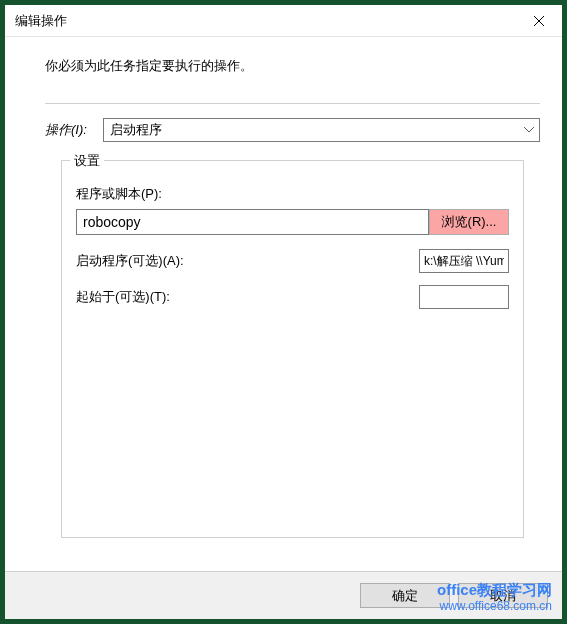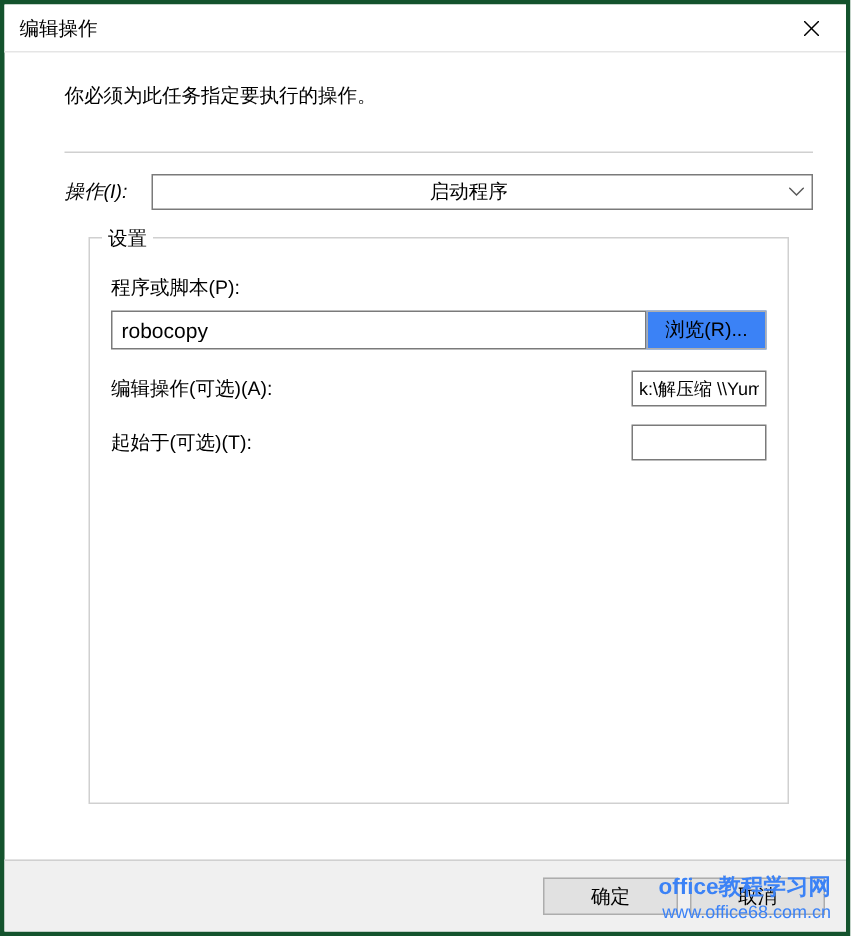--- a/index.html
+++ b/index.html
@@ -5,21 +5,21 @@
 * { box-sizing: border-box; }
 body {
   margin: 0;
   font-family: "Microsoft YaHei", "Segoe UI", sans-serif;
   font-size: 13px;
   background: #fff;
 }
 .window {
   width: 567px;
   height: 624px;
-  border: 3px solid #14532d;
+  border: 5px solid #14532d;
   background: #fff;
   position: relative;
 }
 .titlebar {
   height: 32px;
   background: #fff;
   border-bottom: 1px solid #e5e5e5;
   display: flex;
   align-items: center;
   padding: 0 0 0 10px;
@@ -68,21 +68,20 @@
 .select {
   width: 100%;
   height: 24px;
   border: 1px solid #7a7a7a;
   background: #fff;
   font-size: 13px;
   padding: 0 24px 0 6px;
   display: flex;
   align-items: center;
   cursor: pointer;
-  justify-content: center;
 }
 .select-arrow {
   position: absolute;
   right: 2px;
   top: 2px;
   width: 18px;
   height: 20px;
   display: flex;
   align-items: center;
   justify-content: center;
@@ -120,21 +119,21 @@
   flex: 1;
   height: 26px;
   border: 1px solid #7a7a7a;
   font-size: 14px;
   padding: 0 6px;
   font-family: inherit;
 }
 .browse-btn {
   width: 80px;
   height: 26px;
-  background: #3b82f6;
+  background: #fca5a5;
   border: 1px solid #adadad;
   font-size: 13px;
   cursor: pointer;
   font-family: inherit;
 }
 .param-row {
   display: flex;
   align-items: center;
   margin-bottom: 12px;
 }
@@ -228,21 +227,21 @@
       <span class="fieldset-legend">设置</span>
       <div class="fs-content">
 
         <div class="field-label">程序或脚本(P):</div>
         <div class="script-row">
           <input class="script-input" type="text" value="robocopy" style="">
           <button class="browse-btn">浏览(R)...</button>
         </div>
 
         <div class="param-row">
-          <span class="param-label">编辑操作(可选)(A):</span>
+          <span class="param-label">启动程序(可选)(A):</span>
           <input class="param-input" type="text" value="k:\解压缩 \\Yumufa" style="">
         </div>
 
         <div class="param-row">
           <span class="param-label">起始于(可选)(T):</span>
           <input class="param-input" type="text" value="" style="">
         </div>
 
       </div>
     </div>

